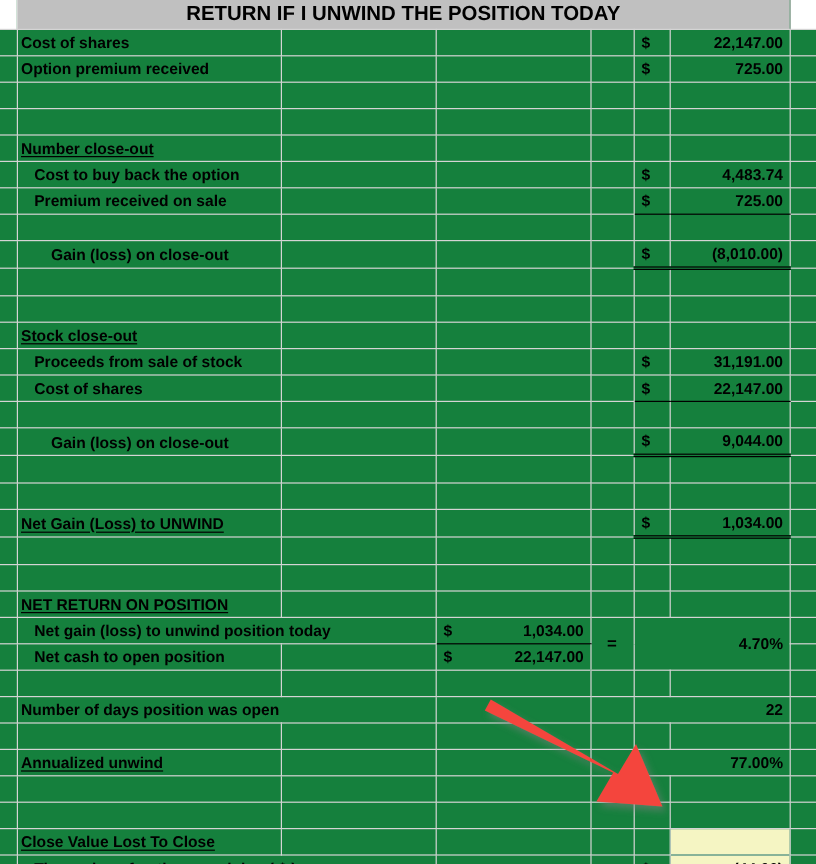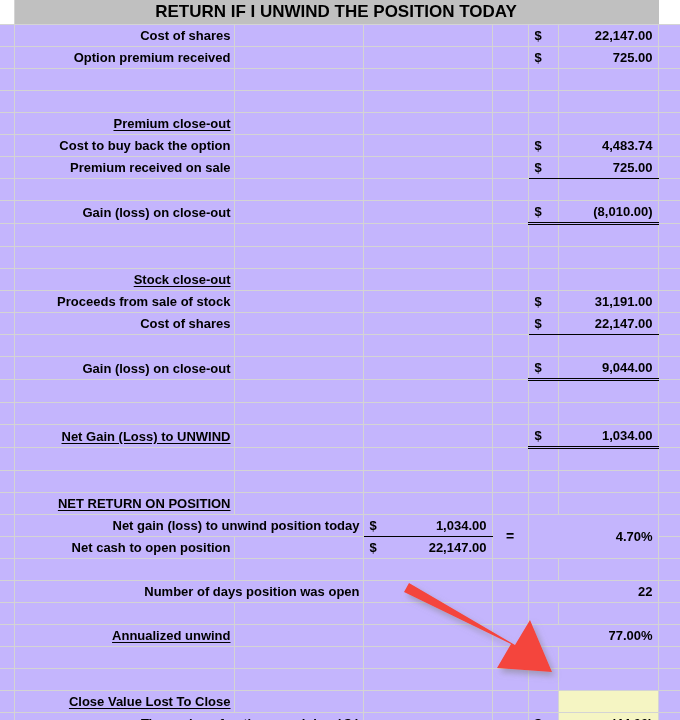--- a/index.html
+++ b/index.html
@@ -7,21 +7,21 @@
     padding: 0;
     background: #ffffff;
   }
   body {
     font-family: "Liberation Sans", sans-serif;
   }
   #sheet {
     position: relative;
     width: 680px;
     height: 720px;
-    background: #c4b5fd;
+    background: #15803d;
     overflow: hidden;
   }
   table.grid {
     border-collapse: collapse;
     table-layout: fixed;
     width: 680px;
     font-size: 13px;
     font-weight: bold;
     color: #000000;
   }
@@ -51,21 +51,21 @@
     background: #c0c0c0;
     text-align: center;
     font-size: 17px;
     font-weight: bold;
     letter-spacing: 0px;
     border-right: 1px solid #c0c0c0 !important;
   }
   .blankhdr { background: #ffffff; }
 
   
-  .lbl { text-align: right; }
+  .lbl { text-align: left; }
   .indent1 { padding-left: 14px !important; margin-left: 28px; }
   .indent2 { padding-left: 28px !important; }
   .uline { text-decoration: underline; text-underline-offset: 2px; }
   .num { text-align: right; padding-right: 5px !important; }
   .cur { text-align: left; padding-left: 6px !important; }
   .eq { text-align: center; font-size: 14px; }
   .bbot { border-bottom: 1.6px solid #000000 !important; }
   .dbl {
     border-top: 1.6px solid #000000 !important;
     border-bottom: 3.5px double #000000 !important;
@@ -142,21 +142,21 @@
         <td></td>
         <td></td>
         <td></td>
         <td></td>
         <td></td>
         <td></td>
       </tr>
 
       <tr>
         <td></td>
-        <td class="lbl uline">Premium close-out</td>
+        <td class="lbl uline">Number close-out</td>
         <td></td>
         <td></td>
         <td></td>
         <td></td>
         <td></td>
         <td></td>
       </tr>
 
       <tr>
         <td></td>

